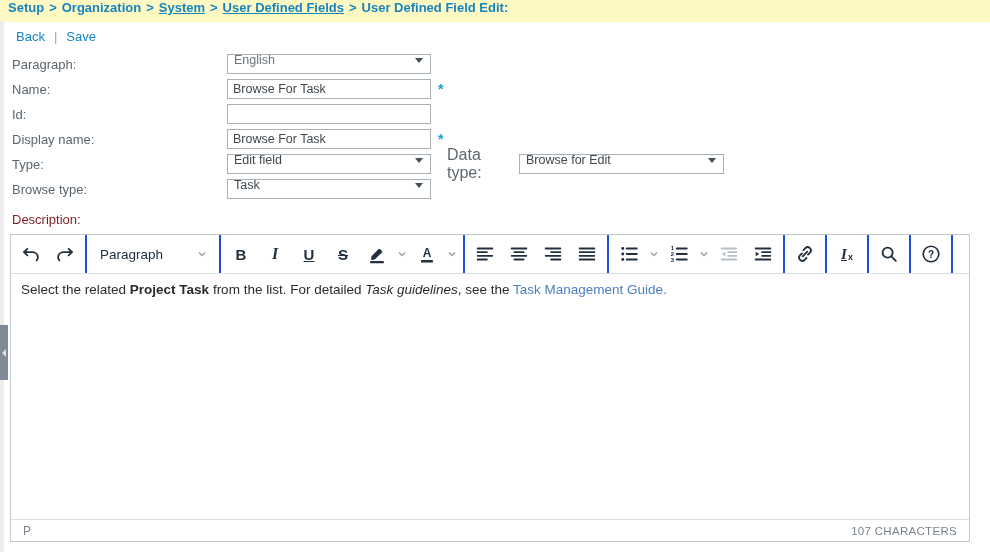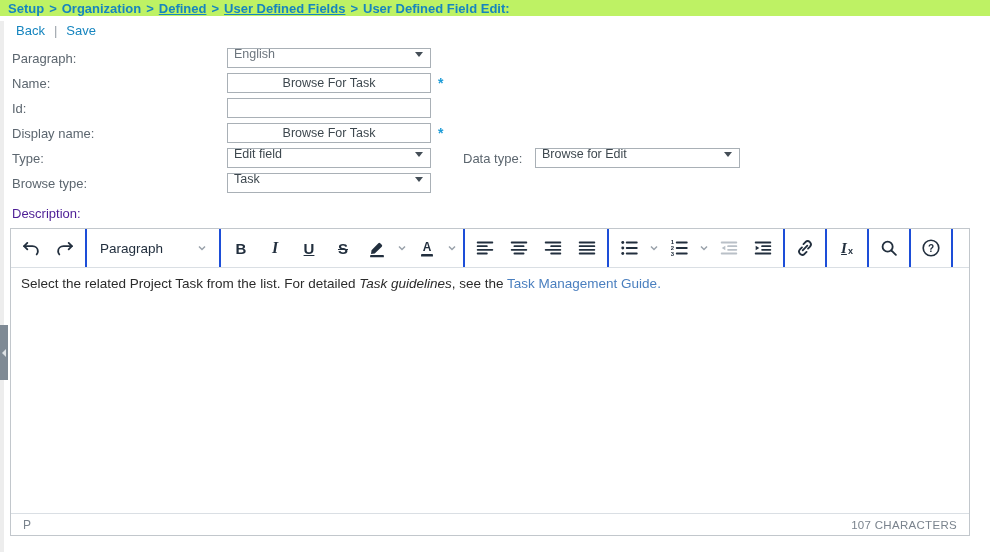--- a/index.html
+++ b/index.html
@@ -1,47 +1,47 @@
 <!DOCTYPE html>
 <html><head>
 <meta charset="utf-8">
 <style>
   * { margin:0; padding:0; box-sizing:border-box; }
   html,body { width:990px; height:552px; overflow:hidden; background:#fff;
     font-family:"Liberation Sans", sans-serif; }
   body { position:relative; }
 
   
-  .breadcrumb-bar { height:16px; background:#bef264; display:flex; align-items:center;
+  .breadcrumb-bar { height:22px; background:#fef9c3; display:flex; 
     padding-left:8px; font-size:13px; font-weight:bold; color:#1685bf; gap:5px; white-space:nowrap; }
   .crumb { cursor:pointer; }
   .crumb.u { text-decoration:underline; }
   .crumb-sep { font-weight:bold; }
 
   
   .actions { margin:7px 16px 0 16px; font-size:13px; color:#1685bf; display:flex; gap:9px; align-items:center; }
   .action-link { cursor:pointer; }
   .action-divider { color:#9aa1a8; }
 
   
   .form { margin-top:10px; }
   .frow { display:flex; align-items:center; margin:0 0 5px 12px; height:20px; }
   .flabel { width:215px; font-size:13px; color:#5c666f; }
   .control { width:204px; height:20px; border:1px solid #a9b0b6; background:#fff; font-size:12.5px; }
-  input.control { padding:0 5px; color:#3e484f; font-family:"Liberation Sans",sans-serif; outline:none;text-align:center; }
+  input.control { padding:0 5px; color:#3e484f; font-family:"Liberation Sans",sans-serif; outline:none; }
   .select { display:flex; align-items:center; justify-content:space-between; padding:0 7px 8px 6px; cursor:pointer; }
   .select .val { color:#3e484f; overflow:hidden; white-space:nowrap; }
   .select .val.muted { color:#6d767e; }
   .caret { width:0; height:0; border-left:4.5px solid transparent; border-right:4.5px solid transparent;
     border-top:5px solid #444e57; }
   .req { color:#1e9cd7; font-size:14px; margin-left:7px; font-weight:bold; }
-  .dtlabel { margin-left:32px; width:72px; font-size:13px; color:#5c666f; }
+  .dtlabel { margin-left:16px; width:72px; font-size:16px; color:#5c666f; }
   .dtselect { width:205px; }
 
-  .desc-label { margin:13px 0 7px 12px; font-size:13px; color:#4c1d95; }
+  .desc-label { margin:13px 0 7px 12px; font-size:13px; color:#7f1d1d; }
 
   
   .editor { margin-left:10px; width:960px; height:308px; border:1px solid #c2c7cc;
     display:flex; flex-direction:column; background:#fff; }
   .toolbar { flex:0 0 39px; display:flex; align-items:stretch; border-bottom:1px solid #dadfe4; }
   .tb-group { display:flex; align-items:center; padding:0 3px; border-right:2px solid #1d4ed8; }
   .tb-btn { width:34px; height:34px; display:flex; align-items:center; justify-content:center;
     cursor:pointer; border-radius:3px; color:#222f3e; }
   .tb-chev { width:16px; height:34px; display:flex; align-items:center; justify-content:center; cursor:pointer; }
   .para-btn { width:126px; height:34px; display:flex; align-items:center; justify-content:space-between;
@@ -49,21 +49,21 @@
   .lt { font-size:15px; font-weight:bold; color:#222f3e; }
   .lt-i { font-family:"Liberation Serif", serif; font-style:italic; font-weight:bold; font-size:16px; }
   .lt-u { text-decoration:underline; }
   .lt-s { text-decoration:line-through; font-weight:bold; }
   .cf-i { font-family:"Liberation Serif", serif; font-style:italic; font-weight:bold; font-size:15px;
     text-decoration:underline; color:#222f3e; }
   .cf-x { font-size:9px; font-weight:bold; color:#222f3e; margin-left:1px; margin-top:6px; }
 
   .content { flex:1 1 auto; padding:6px 10px; font-size:13.5px; color:#2b2b2b; line-height:1.5;
     cursor:text; overflow:hidden; }
-  .seg-bold { font-weight:normal; }
+  .seg-bold { font-weight:bold; }
   .seg-italic { font-style:italic; }
   .seg-link { color:#4a7fbf; cursor:pointer; }
 
   .statusbar { flex:0 0 22px; border-top:1px solid #dadfe4; display:flex; align-items:center;
     justify-content:space-between; padding:0 12px; font-size:12px; color:#7a838d; }
   .sb-path { cursor:pointer; }
   .sb-count { font-size:11.5px; letter-spacing:0.3px; }
 
   
   .left-strip { position:absolute; left:0; top:21px; bottom:0; width:4px; background:#ededed; }
@@ -75,21 +75,21 @@
   svg { display:block; }
 </style>
 </head>
 <body>
 
 <div class="breadcrumb-bar">
   <span class="crumb">Setup</span>
   <span class="crumb-sep">&gt;</span>
   <span class="crumb">Organization</span>
   <span class="crumb-sep">&gt;</span>
-  <span class="crumb u">Defined</span>
+  <span class="crumb u">System</span>
   <span class="crumb-sep">&gt;</span>
   <span class="crumb u">User Defined Fields</span>
   <span class="crumb-sep">&gt;</span>
   <span class="crumb">User Defined Field Edit:</span>
 </div>
 
 <div class="actions">
   <span class="action-link">Back</span>
   <span class="action-divider">|</span>
   <span class="action-link">Save</span>

